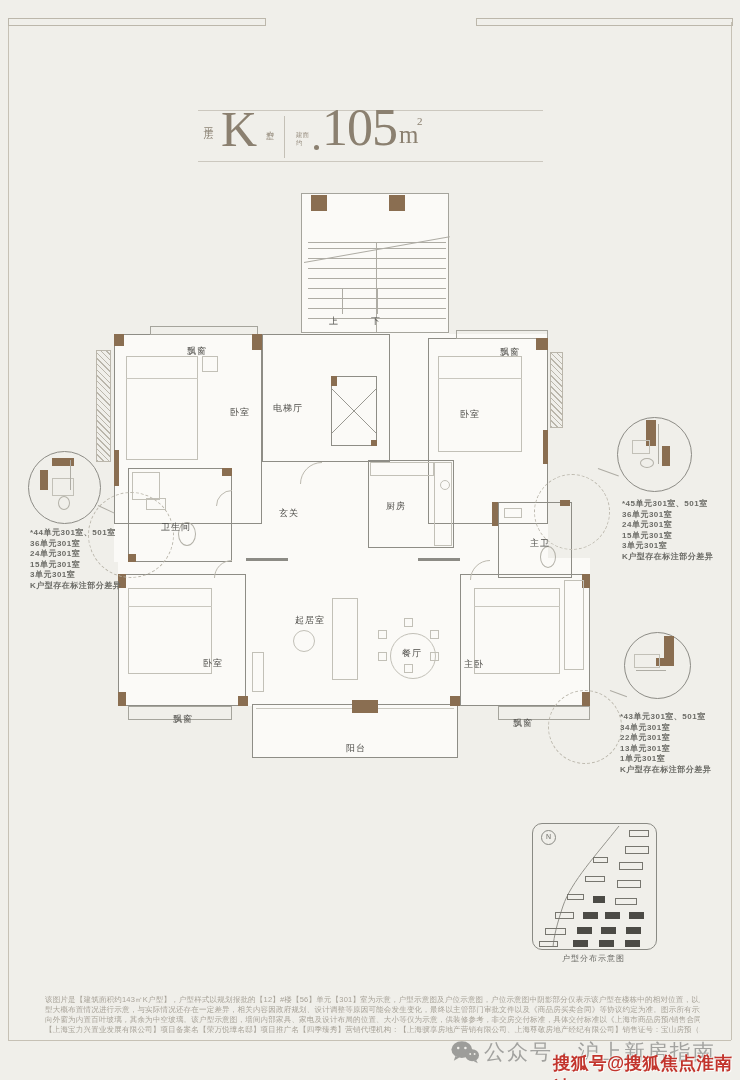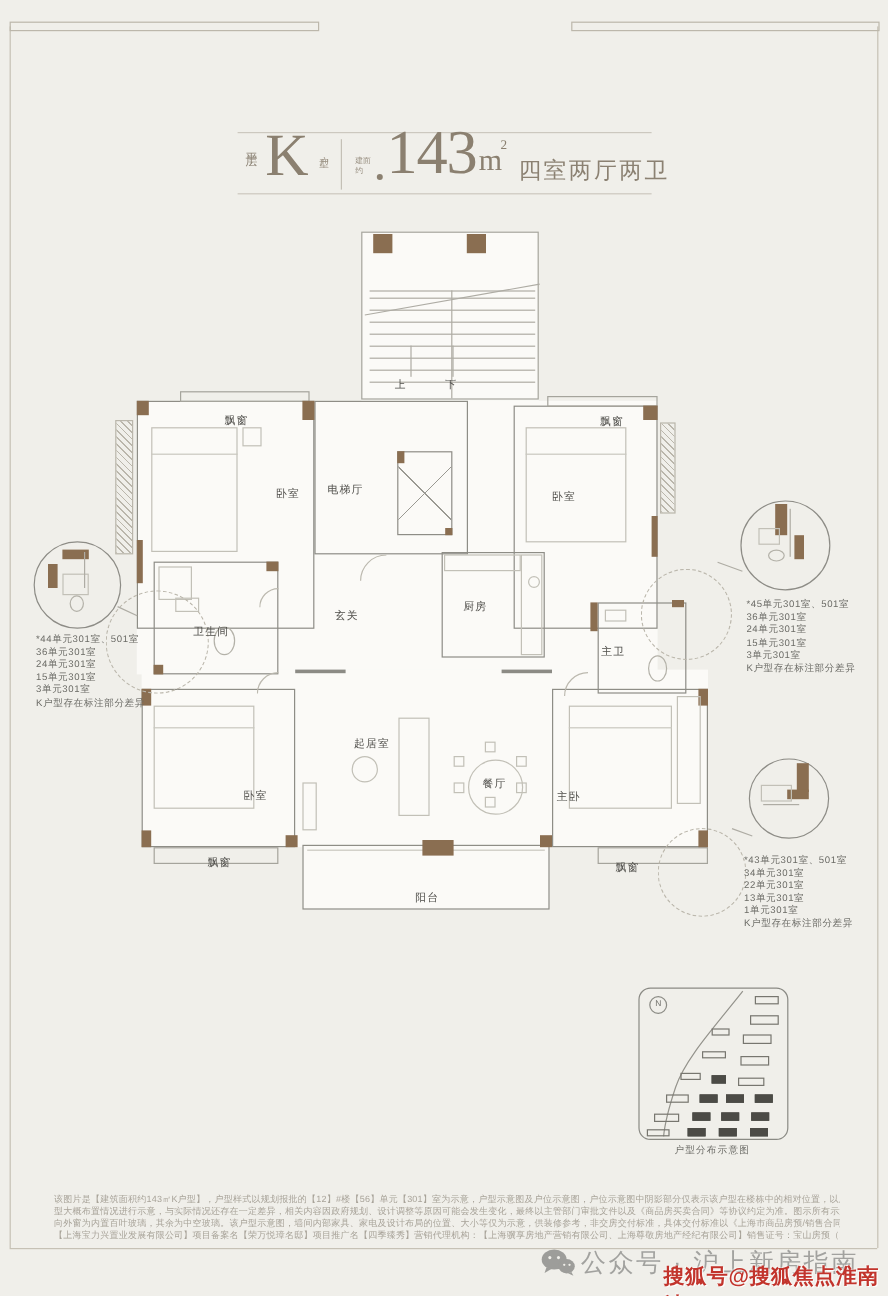--- a/index.html
+++ b/index.html
@@ -45,21 +45,21 @@
   .shp-cird{border:1px dashed #bcb8ad;border-radius:50%;box-sizing:border-box;}
   .shp-circs{border:1px solid #8d8c86;border-radius:50%;background:#f0efea;box-sizing:border-box;}
   .shp-x{border:1px solid #8e8d86;box-sizing:border-box;
          background:linear-gradient(45deg,transparent calc(50% - .5px),#9a9992 calc(50% - .5px),#9a9992 calc(50% + .5px),transparent calc(50% + .5px)),
                     linear-gradient(-45deg,transparent calc(50% - .5px),#9a9992 calc(50% - .5px),#9a9992 calc(50% + .5px),transparent calc(50% + .5px));}
   .shp-arc{border:1px solid #bcb9af;border-radius:50%;box-sizing:border-box;
            clip-path:polygon(0 0,50% 0,50% 50%,0 50%);}
   .room-label{position:absolute;transform:translate(-50%,-50%);font-size:9px;color:#4f4e4a;
               letter-spacing:1px;white-space:nowrap;}
   
-  .anno{position:absolute;font-size:8px;line-height:10.5px;color:#6b6b66;letter-spacing:.5px;white-space:nowrap;}
+  .anno{position:absolute;font-size:8px;line-height:10.5px;color:#6b6b66;letter-spacing:.5px;white-space:nowrap;font-weight:bold;}
   
   #inset{position:absolute;left:532px;top:823px;width:123px;height:125px;border:1px solid #8a8a84;
          border-radius:10px;}
   .bldg{position:absolute;border:1px solid #77766f;box-sizing:border-box;}
   .bldg-f{background:#4c4b46;border-color:#4c4b46;}
   #compass{position:absolute;left:8px;top:6px;width:13px;height:13px;border:1px solid #8a8a84;
            border-radius:50%;text-align:center;line-height:12px;font-size:7px;color:#6b6b66;}
   #inset-caption{position:absolute;left:532px;top:953px;width:123px;text-align:center;
                  font-size:8px;letter-spacing:1px;color:#6b6b66;font-family:Liberation Mono, monospace;}
   
@@ -83,24 +83,23 @@
   <div class="header-box" style="left:476px;top:18px;width:255px;"></div>
 
   <div class="rule" style="left:198px;top:110px;width:345px;"></div>
   <div class="rule" style="left:198px;top:161px;width:345px;"></div>
   <div id="t-left-top" class="vert">平层</div>
   <div id="t-letter">K</div>
   <div id="t-left-bot" class="vert">户型</div>
   <div id="t-divider"></div>
   <div id="t-area-prefix">建面约</div>
   <div id="t-dot"></div>
-  <div id="t-area-value">143</div>
+  <div id="t-area-value">105</div>
   <div id="t-unit">m</div>
   <div id="t-unit-sup">2</div>
-  <div id="t-rooms">四室两厅两卫</div>
 
   <div id="plan" class="abs" style="left:0;top:0;width:740px;height:1080px;">
       <div class="abs shp-bgw" style="left: 114px; top: 334px; width: 434px; height: 228px;"></div>
       <div class="abs shp-bgw" style="left: 118px; top: 558px; width: 472px; height: 148px;"></div>
       <div class="abs shp-bgw" style="left: 301px; top: 193px; width: 148px; height: 141px;"></div>
       <div class="abs shp-bgw" style="left: 252px; top: 704px; width: 206px; height: 54px;"></div>
       <div class="abs shp-hat" style="left: 96px; top: 350px; width: 15px; height: 112px;"></div>
       <div class="abs shp-hat" style="left: 550px; top: 352px; width: 13px; height: 76px;"></div>
       <div class="abs shp-rooml" style="left: 301px; top: 193px; width: 148px; height: 140px;"></div>
       <div class="abs shp-ln" style="left: 308px; top: 242px; width: 138px; height: 1px;"></div>
@@ -209,21 +208,21 @@
       <div class="abs shp-fur" style="left: 634px; top: 654px; width: 26px; height: 14px;"></div>
       <div class="abs shp-ln" style="left: 636px; top: 670px; width: 30px; height: 1px;"></div>
       <div class="room-label" style="left: 197px; top: 351px;">飘窗</div>
       <div class="room-label" style="left: 240px; top: 412px;">卧室</div>
       <div class="room-label" style="left: 288px; top: 408px;">电梯厅</div>
       <div class="room-label" style="left: 510px; top: 352px;">飘窗</div>
       <div class="room-label" style="left: 470px; top: 414px;">卧室</div>
       <div class="room-label" style="left: 289px; top: 513px;">玄关</div>
       <div class="room-label" style="left: 396px; top: 506px;">厨房</div>
       <div class="room-label" style="left: 176px; top: 527px;">卫生间</div>
-      <div class="room-label" style="left: 511px; top: 543px;">主卫</div>
+      <div class="room-label" style="left: 540px; top: 543px;">主卫</div>
       <div class="room-label" style="left: 310px; top: 620px;">起居室</div>
       <div class="room-label" style="left: 412px; top: 653px;">餐厅</div>
       <div class="room-label" style="left: 213px; top: 663px;">卧室</div>
       <div class="room-label" style="left: 474px; top: 664px;">主卧</div>
       <div class="room-label" style="left: 183px; top: 719px;">飘窗</div>
       <div class="room-label" style="left: 523px; top: 723px;">飘窗</div>
       <div class="room-label" style="left: 356px; top: 748px;">阳台</div>
       <div class="room-label" style="left: 334px; top: 321px;">上</div>
       <div class="room-label" style="left: 376px; top: 321px;">下</div>
     </div>

